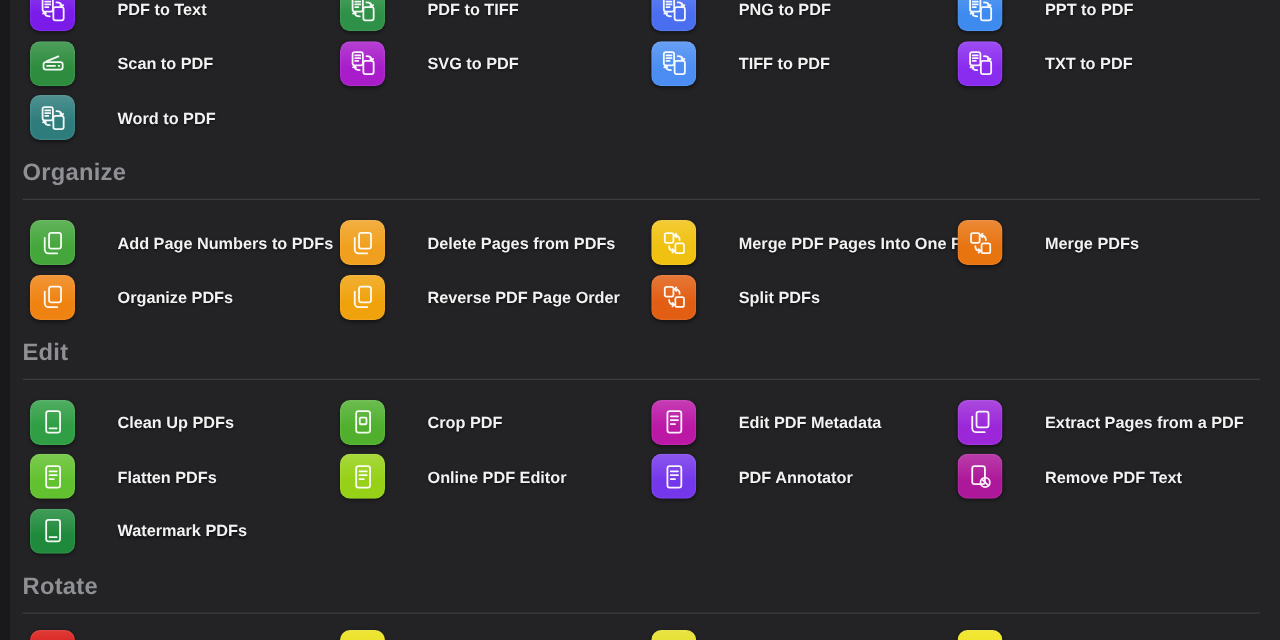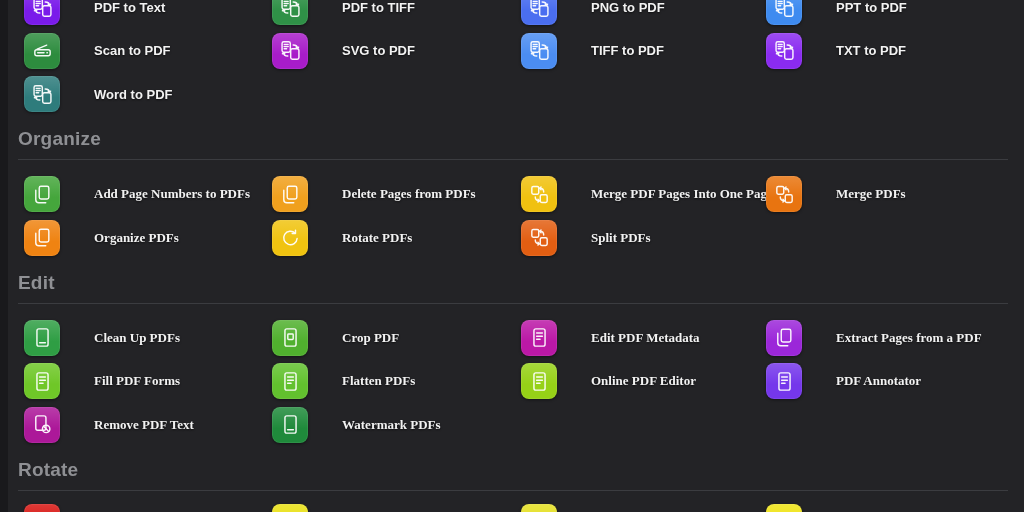--- a/index.html
+++ b/index.html
@@ -26,21 +26,21 @@
   .grid-top{margin-top:-11px;}
   .section-title{
     margin:18px 0 0 0;
     font-size:19px;line-height:18px;font-weight:700;
     color:#8f9094;letter-spacing:.2px;
   }
   .divider{
     height:1px;background:#3b3c40;border:none;
     margin:11px 0 0 0;
   }
-  .grid-after-divider{margin-top:16px;font-family:Liberation Serif, serif;}
+  .grid-after-divider{margin-top:16px;}
   .grid-protect{margin-top:13px;}
   .tool{
     display:flex;align-items:center;gap:14px;
     height:36px;cursor:pointer;text-decoration:none;
   }
   .tile{
     width:36px;height:36px;flex:0 0 36px;
     border-radius:8px;
     display:flex;align-items:center;justify-content:center;
     box-shadow:inset 0 0 0 1px rgba(255,255,255,.07), 0 1px 3px rgba(0,0,0,.45);
@@ -237,27 +237,27 @@
         <a class="tool">
           <span class="tile" style="background: linear-gradient(rgba(255, 255, 255, 0.16), rgba(255, 255, 255, 0) 60%), rgb(239, 131, 18);">
             <svg viewBox="0 0 24 24" width="23" height="23" fill="none" stroke="#ffffff" stroke-width="1.5" stroke-linecap="round" stroke-linejoin="round">
               <rect x="8.6" y="3.4" width="10" height="13.2" rx="1.8"></rect>
               <path d="M15.4 20.6H8.2A3.2 3.2 0 0 1 5 17.4V7.6"></path>
             </svg>
           </span>
           <span class="label">Organize PDFs</span>
         </a>
         <a class="tool">
-          <span class="tile" style="background: linear-gradient(rgba(255, 255, 255, 0.16), rgba(255, 255, 255, 0) 60%), rgb(240, 195, 16);">
-            <svg viewBox="0 0 24 24" width="23" height="23" fill="none" stroke="#ffffff" stroke-width="1.5" stroke-linecap="round" stroke-linejoin="round">
-              <path d="M18.9 13a7 7 0 1 1-2-5.4"></path>
-              <path d="M17.2 4.4v3.4h-3.4"></path>
-            </svg>
-          </span>
-          <span class="label">Rotate PDFs</span>
+          <span class="tile" style="background: linear-gradient(rgba(255, 255, 255, 0.16), rgba(255, 255, 255, 0) 60%), rgb(240, 162, 12);">
+            <svg viewBox="0 0 24 24" width="23" height="23" fill="none" stroke="#ffffff" stroke-width="1.5" stroke-linecap="round" stroke-linejoin="round">
+              <rect x="8.6" y="3.4" width="10" height="13.2" rx="1.8"></rect>
+              <path d="M15.4 20.6H8.2A3.2 3.2 0 0 1 5 17.4V7.6"></path>
+            </svg>
+          </span>
+          <span class="label">Reverse PDF Page Order</span>
         </a>
         <a class="tool">
           <span class="tile" style="background: linear-gradient(rgba(255, 255, 255, 0.16), rgba(255, 255, 255, 0) 60%), rgb(226, 94, 18);">
             <svg viewBox="0 0 24 24" width="23" height="23" fill="none" stroke="#ffffff" stroke-width="1.5" stroke-linecap="round" stroke-linejoin="round">
               <rect x="4" y="3.6" width="7.2" height="8.2" rx="1.5"></rect>
               <rect x="12.8" y="12.2" width="7.2" height="8.2" rx="1.5"></rect>
               <path d="M7.6 14.6c0 2.6 1.6 3.9 4.2 3.9"></path>
               <path d="M10.4 17l1.5 1.5-1.5 1.4"></path>
               <path d="M16.4 9.4c0-2.6-1.6-3.9-4.2-3.9"></path>
               <path d="M13.6 7l-1.5-1.5 1.5-1.4"></path>
@@ -302,29 +302,20 @@
         <a class="tool">
           <span class="tile" style="background: linear-gradient(rgba(255, 255, 255, 0.16), rgba(255, 255, 255, 0) 60%), rgb(155, 39, 217);">
             <svg viewBox="0 0 24 24" width="23" height="23" fill="none" stroke="#ffffff" stroke-width="1.5" stroke-linecap="round" stroke-linejoin="round">
               <rect x="8.6" y="3.4" width="10" height="13.2" rx="1.8"></rect>
               <path d="M15.4 20.6H8.2A3.2 3.2 0 0 1 5 17.4V7.6"></path>
             </svg>
           </span>
           <span class="label">Extract Pages from a PDF</span>
         </a>
         <a class="tool">
-          <span class="tile" style="background: linear-gradient(rgba(255, 255, 255, 0.16), rgba(255, 255, 255, 0) 60%), rgb(111, 199, 40);">
-            <svg viewBox="0 0 24 24" width="23" height="23" fill="none" stroke="#ffffff" stroke-width="1.5" stroke-linecap="round" stroke-linejoin="round">
-              <rect x="6.2" y="3" width="11.6" height="18" rx="2"></rect>
-              <path d="M9 7.4h6M9 10.6h6M9 13.8h3.6"></path>
-            </svg>
-          </span>
-          <span class="label">Fill PDF Forms</span>
-        </a>
-        <a class="tool">
           <span class="tile" style="background: linear-gradient(rgba(255, 255, 255, 0.16), rgba(255, 255, 255, 0) 60%), rgb(98, 193, 46);">
             <svg viewBox="0 0 24 24" width="23" height="23" fill="none" stroke="#ffffff" stroke-width="1.5" stroke-linecap="round" stroke-linejoin="round">
               <rect x="6.2" y="3" width="11.6" height="18" rx="2"></rect>
               <path d="M9 7.4h6M9 10.6h6M9 13.8h3.6"></path>
             </svg>
           </span>
           <span class="label">Flatten PDFs</span>
         </a>
         <a class="tool">
           <span class="tile" style="background: linear-gradient(rgba(255, 255, 255, 0.16), rgba(255, 255, 255, 0) 60%), rgb(150, 209, 23);">

